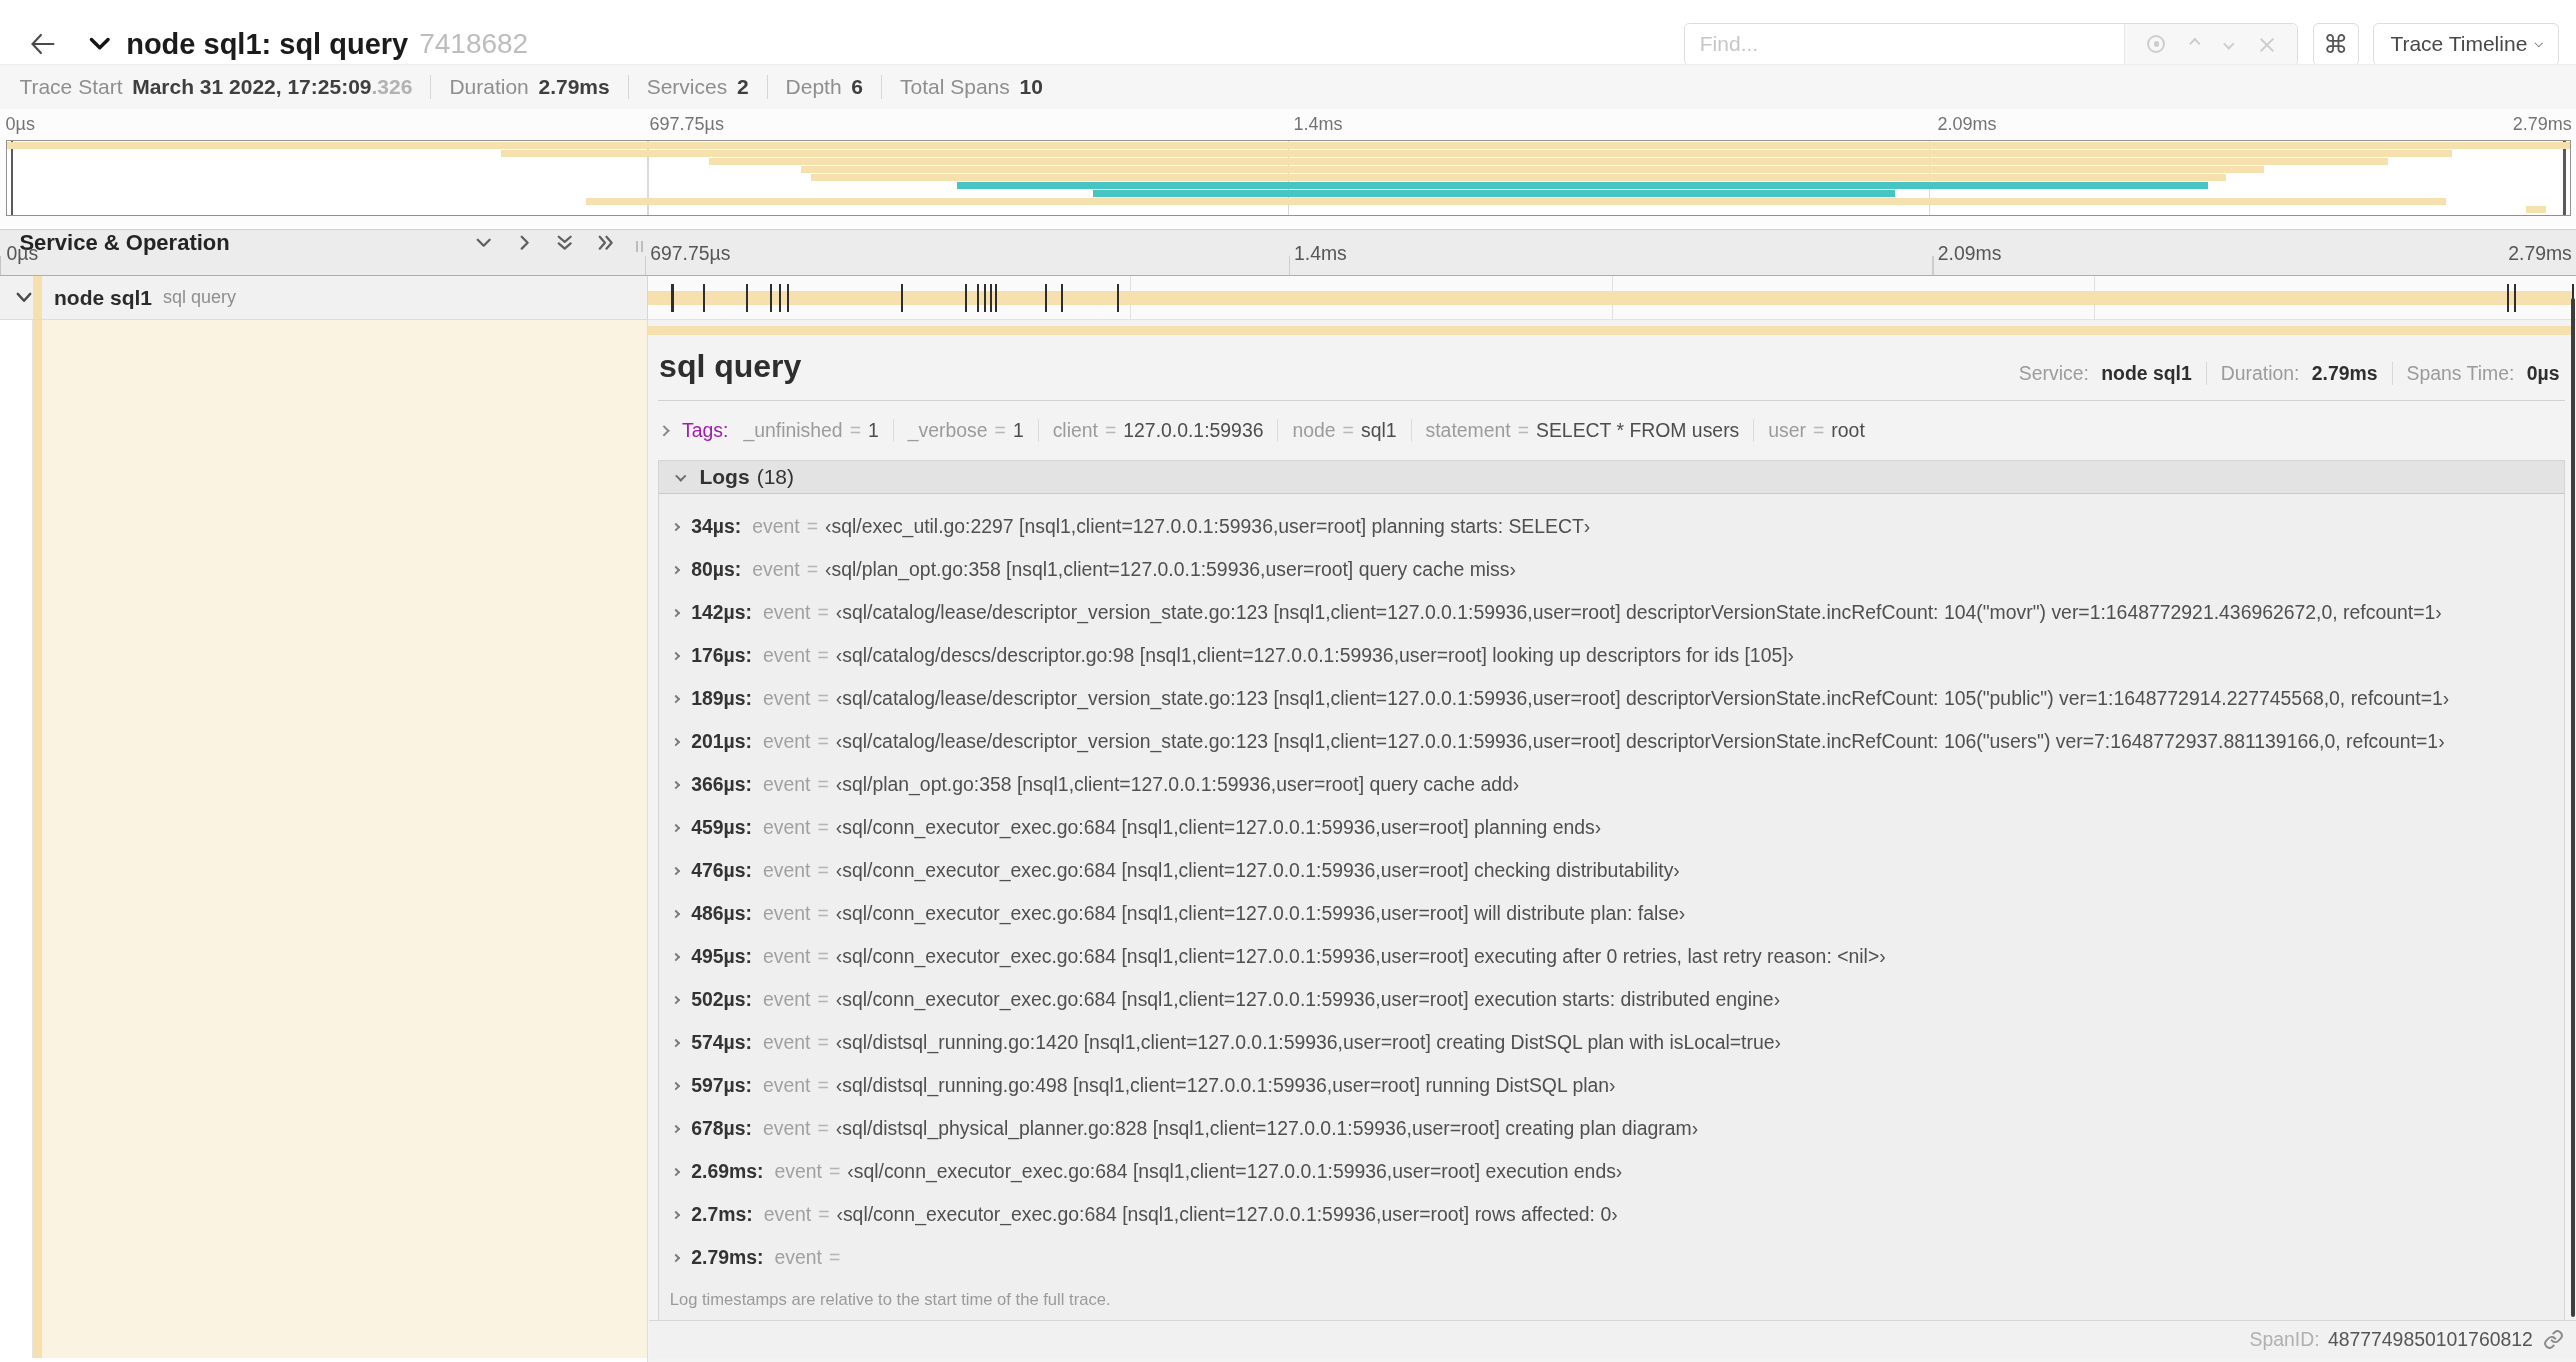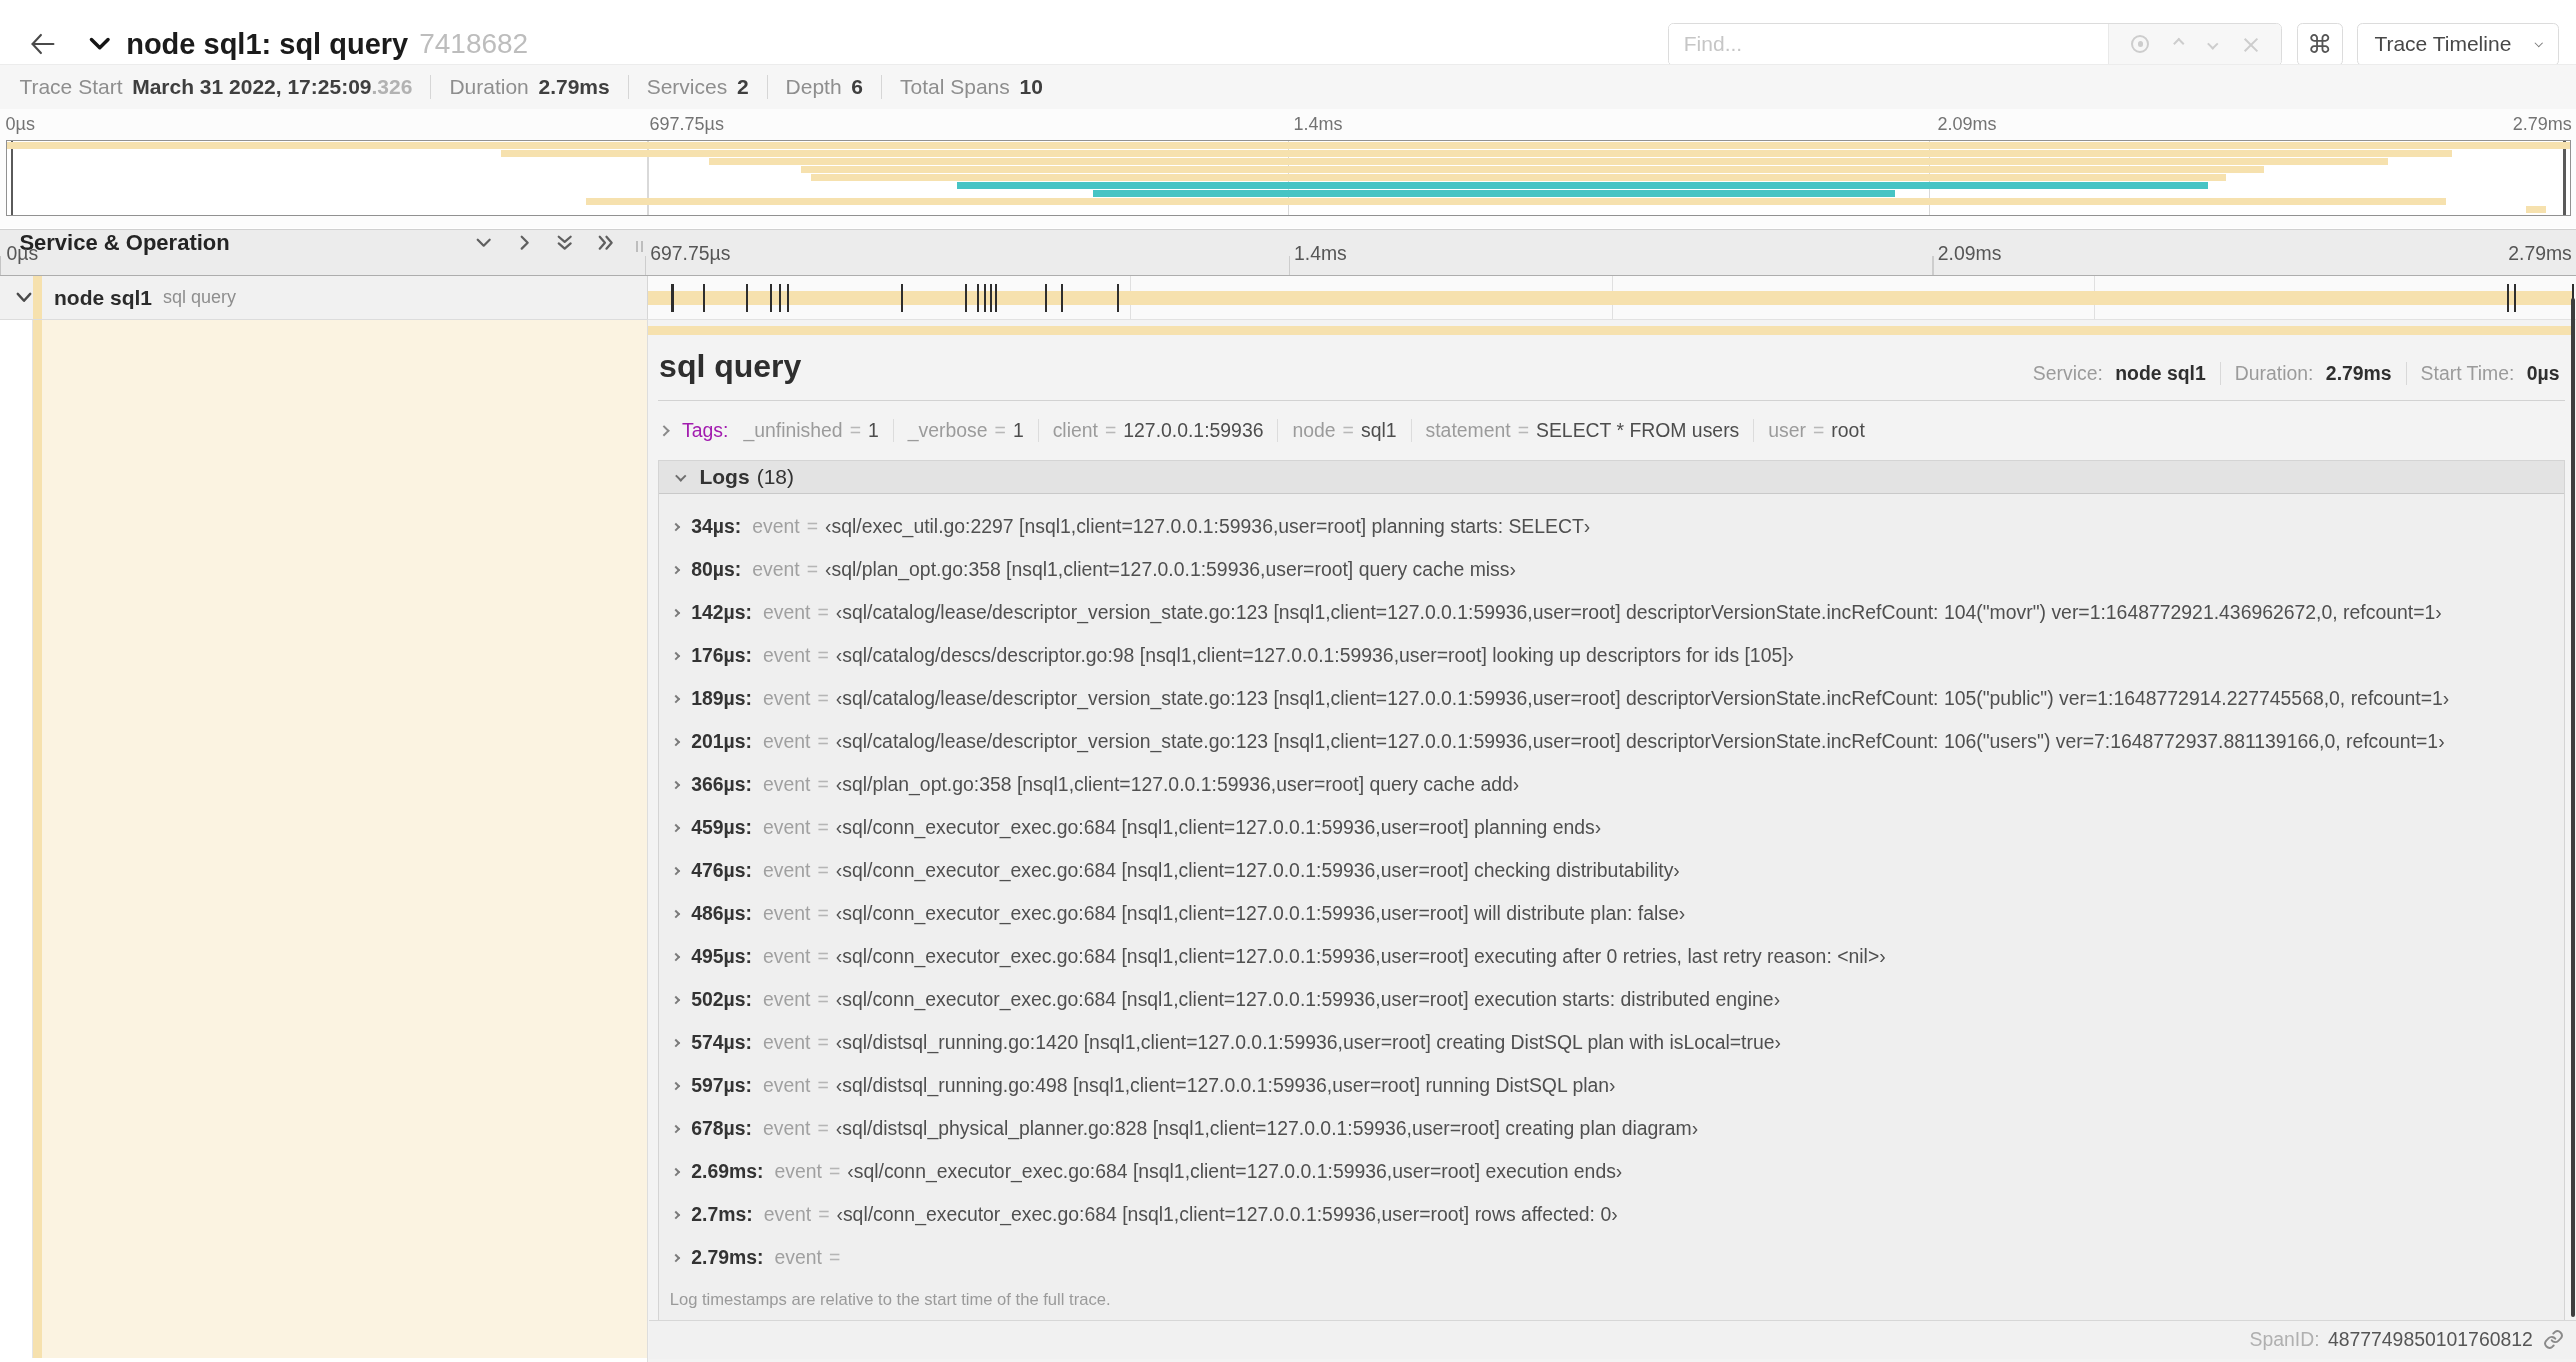--- a/index.html
+++ b/index.html
@@ -21,21 +21,21 @@
   .tgt::after { content:""; position:absolute; left:50%; top:50%; width:5.5px; height:5.5px; margin:-2.8px 0 0 -2.8px; background:#cdcdcd; border-radius:50%; }
   .cv { display:inline-block; width:7.6px; height:7.6px; border-right:2.1px solid #666; border-bottom:2.1px solid #666; }
   .cv.right { transform:rotate(-45deg); }
   .cv.down  { transform:rotate(45deg); }
   .cv.up    { transform:rotate(-135deg); }
   .cv.lt { border-color:#cdcdcd; }
   .xic { position:relative; width:15.2px; height:15.2px; }
   .xic::before,.xic::after { content:""; position:absolute; left:7px; top:-0.7px; width:2.1px; height:18px; background:#cdcdcd; }
   .xic::before { transform:rotate(45deg); } .xic::after { transform:rotate(-45deg); }
   .kbd-btn { width:46px; height:43px; margin-left:15.2px; border:1.4px solid #dcdcdc; border-radius:5.5px; background:#fff; font-size:25px; color:#555; display:flex; align-items:center; justify-content:center; cursor:pointer; }
-  .view-btn { height:43px; margin-left:14px; border:1.4px solid #dcdcdc; border-radius:5.5px; background:#fff; font-size:21px; color:#484848; display:flex; align-items:center; gap:25px; padding:0 16.6px; cursor:pointer; white-space:nowrap; }
+  .view-btn { height:43px; margin-left:14px; border:1.4px solid #dcdcdc; border-radius:5.5px; background:#fff; font-size:21px; color:#484848; display:flex; align-items:center; gap:9px; padding:0 16.6px; cursor:pointer; white-space:nowrap; }
   .view-btn .cv { width:5.5px; height:5.5px; border-width:1.4px; border-color:#777; margin-top:-2.8px; }
 
   
   .statsbar { position:absolute; left:0; top:64px; width:100%; height:46px; background:#f6f6f6; border-top:0.7px solid #ececec; border-bottom:0.7px solid #dcdcdc; display:flex; align-items:center; padding-left:19.4px; font-size:21px; }
   .stats-item { display:flex; align-items:baseline; white-space:nowrap; }
   .stats-item + .stats-item { border-left:1.4px solid #d6d6d6; margin-left:18px; padding-left:18px; }
   .stats-item .lbl { color:#8e8e8e; margin-right:9.7px; }
   .stats-item .val { color:#3f3f3f; font-weight:bold; }
   .stats-item .sfx { color:#b2b2b2; font-weight:bold; }
 
@@ -305,21 +305,21 @@
                 <span class="lbl">Service:</span>
                 <span class="val">node sql1</span>
               </div>
 
               <div class="meta-item">
                 <span class="lbl">Duration:</span>
                 <span class="val">2.79ms</span>
               </div>
 
               <div class="meta-item">
-                <span class="lbl">Start Time:</span>
+                <span class="lbl">Spans Time:</span>
                 <span class="val">0µs</span>
               </div>
             </div>
         </div>
         <div class="d-divider"></div>
 
         <div class="tagsrow">
           <span class="cv right"></span>
           <span class="tags-label">Tags:</span>
           <div style="display:flex;align-items:baseline">

